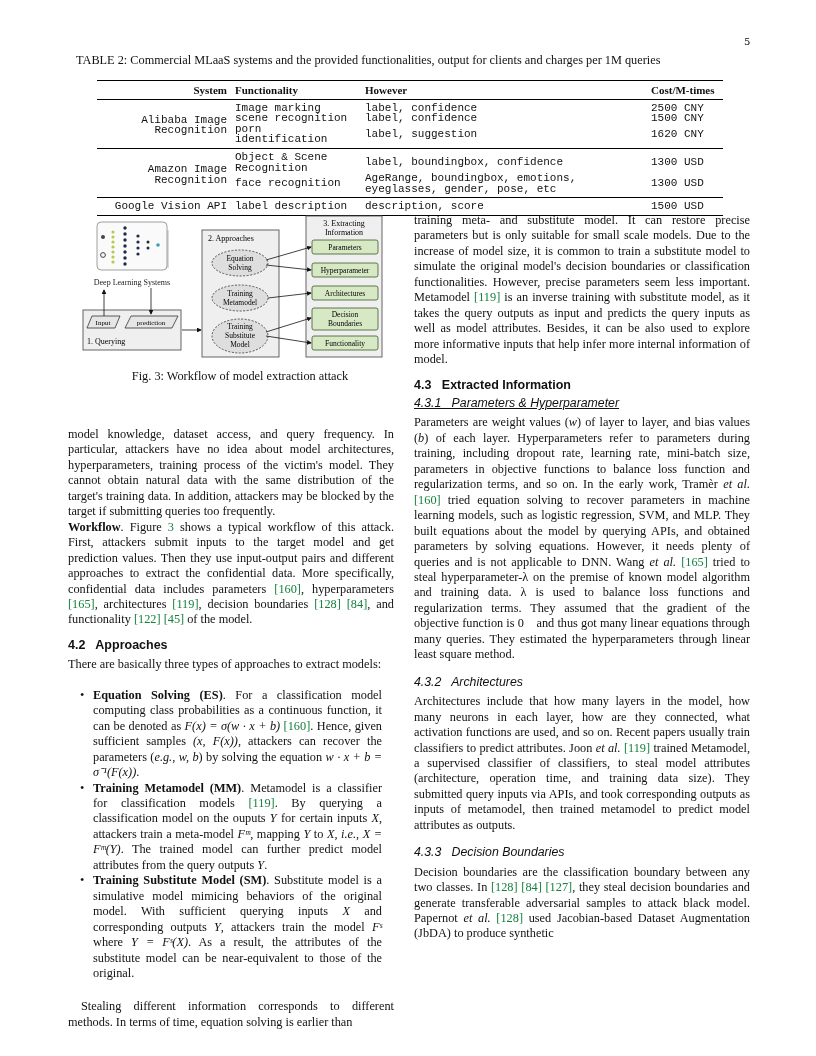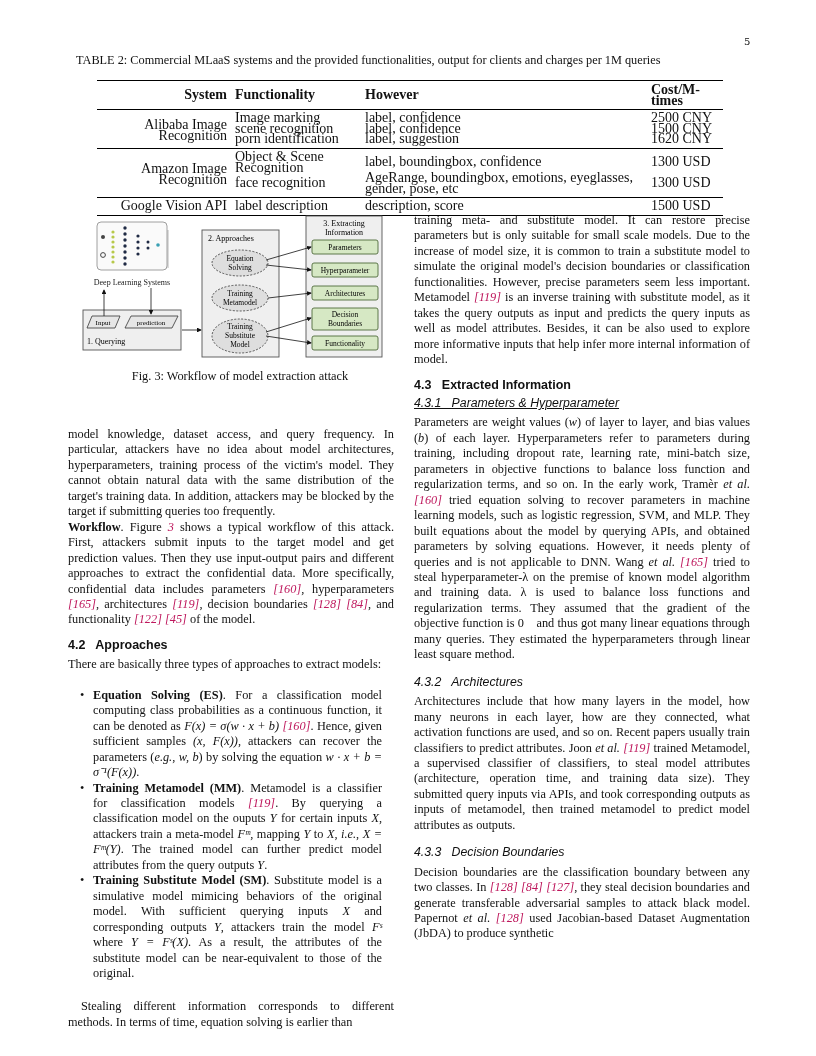--- a/index.html
+++ b/index.html
@@ -1,38 +1,38 @@
 <!DOCTYPE html>
 <html><head>
 <meta charset="utf-8">
 <style>
   html, body { margin:0; padding:0; background:#fff; }
   body { width:816px; height:1056px; position:relative; overflow:hidden; font-family:"DejaVu Serif","Liberation Serif",serif; color:#111; }
   #page-number { position:absolute; left:744px; top:36px; font-size:10px; }
   #table-caption { position:absolute; left:76px; top:53px; width:680px; font-size:12.3px; font-family:"Liberation Serif",serif; white-space:nowrap; }
   #table-wrap { position:absolute; left:97px; top:80px; width:626px; }
-  table.tbl { border-collapse:collapse; width:100%; font-family:"Liberation Serif",serif; font-size:14px; line-height:10.6px; }
+  table.tbl { border-collapse:collapse; width:100%; font-family:"Liberation Serif",serif; font-size:11px; line-height:10.6px; }
   table.tbl th { font-weight:bold; text-align:left; padding:4px 4px 3px 4px; border-top:1.2px solid #000; border-bottom:1.2px solid #000; }
-  table.tbl td { vertical-align:middle; padding:0 4px; }
+  table.tbl td { vertical-align:middle; padding:0 4px;font-family:Liberation Mono, monospace; }
   table.tbl tr.grp-last td { padding-bottom:3px; border-bottom:1.2px solid #000;margin-top:40px; }
   table.tbl tr.grp-first td { padding-top:3px; }
   .c-sys { width:126px; text-align:right !important; }
   .c-func { width:122px; }
   .c-out { width:278px; }
   .c-cost { }
   
   #figure { position:absolute; left:80px; top:210px; width:320px; height:150px; }
   #fig-caption { position:absolute; left:82px; top:369px; width:316px; text-align:center; font-size:12.3px; font-family:"Liberation Serif",serif; }
   .col { position:absolute; font-family:"Liberation Serif",serif; font-size:12.3px; line-height:15.45px; text-align:justify; }
   .col p { margin:0; }
   #left-col { left:68px; top:427px; width:326px; }
   #right-col { left:414px; top:213px; width:336px; }
   .h2 { font-family:"Liberation Sans",sans-serif; font-weight:bold; font-size:12.5px; margin:0; }
   .h3 { font-family:"Liberation Sans",sans-serif; font-style:italic; font-size:12.3px; margin:0; }
-  .ref { color:#be185d;font-style:italic; }
+  .ref { color:#15803d; }
   .bullets { margin:12px; padding:0; list-style:none; }
   .bullets li { position:relative; padding-left:13px; }
   .bullets li::before { content:"•"; position:absolute; left:0; top:0; }
   .indent { text-indent:13px; }
   i.m { font-style:italic; }
   .gap-m { height:10px; }
 </style>
 </head>
 <body>
 

